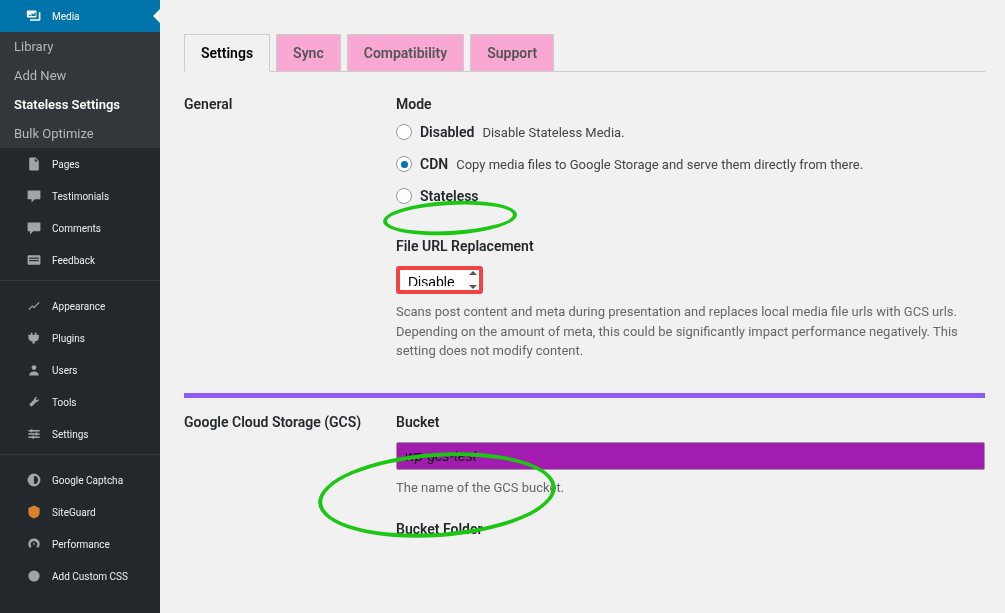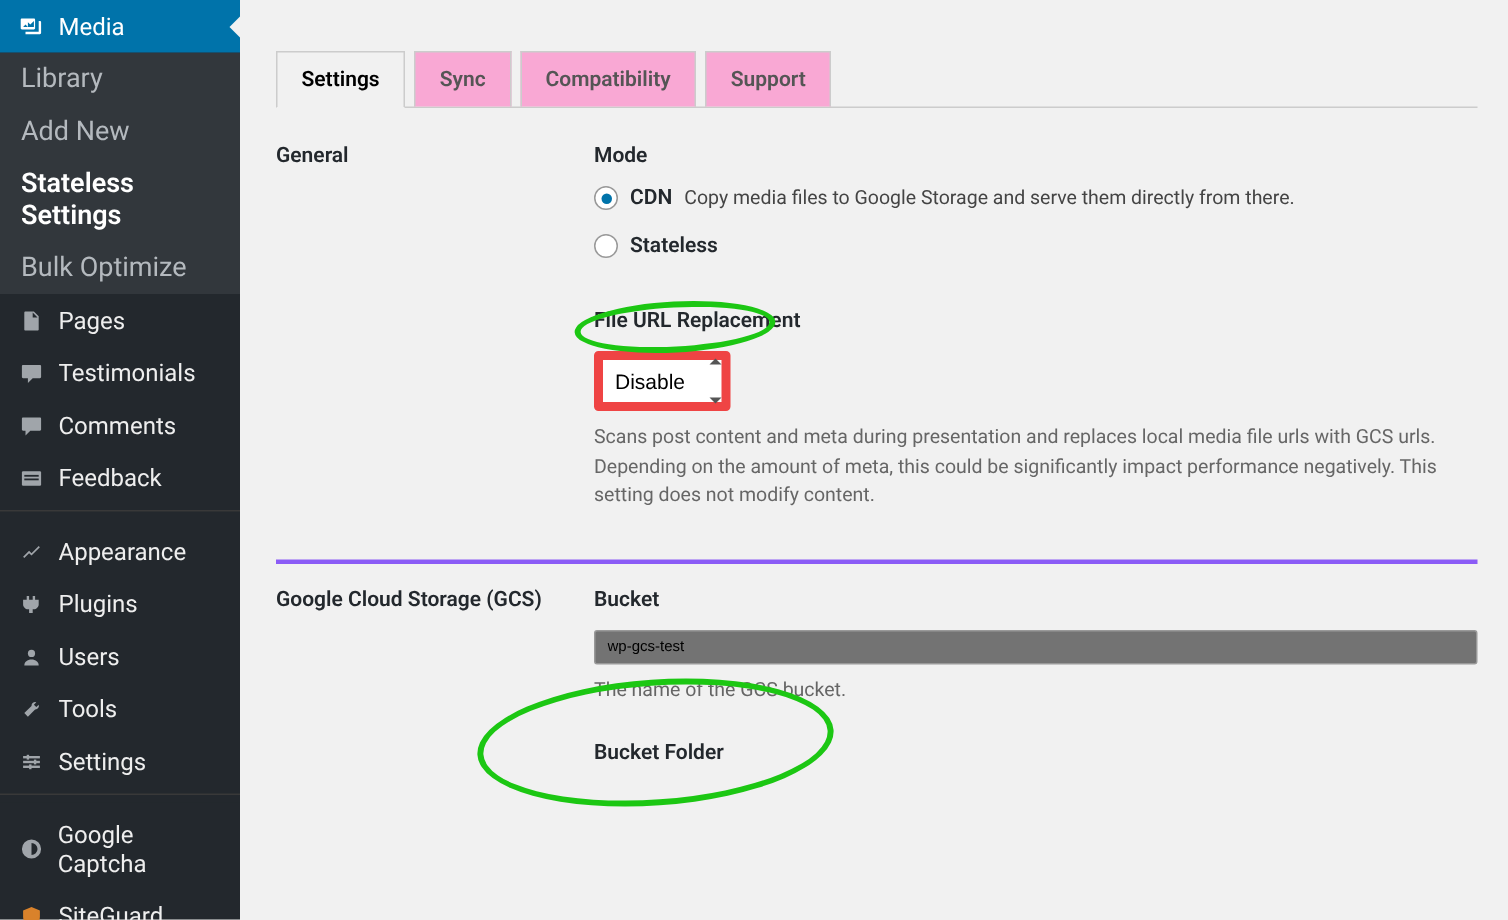--- a/index.html
+++ b/index.html
@@ -1,47 +1,47 @@
 <!DOCTYPE html>
 <html><head>
 <meta charset="utf-8">
 <style>
   * { box-sizing: border-box; margin: 0; padding: 0; }
   body { font-family: -apple-system, BlinkMacSystemFont, "Segoe UI", Roboto, sans-serif; font-size: 13px; color: #23282d; background: #f1f1f1; width:1005px; height:613px; overflow:hidden; }
   .sidebar { position:absolute; left:0; top:0; width:160px; height:613px; background:#23282d; color:#eee; }
-  .side-item { display:flex; align-items:center; padding:8px 11px; color:#eee; font-size:16px; cursor:pointer; }
+  .side-item { display:flex; align-items:center; padding:8px 24px; color:#eee; font-size:10px; cursor:pointer; }
   .side-item .icn { width:20px; display:inline-flex; align-items:center; justify-content:center; margin-right:8px; color:#a0a5aa; }
   .side-item.active { background:#0073aa; color:#fff; position:relative; }
   .side-item.active .icn { color:#fff; }
   .side-item.active .arrow { position:absolute; right:-1px; top:50%; transform:translateY(-50%); width:0; height:0; border-top:8px solid transparent; border-bottom:8px solid transparent; border-right:8px solid #f1f1f1; }
   .subitems { background:#32373c; }
-  .subitem { padding:7px 20px 7px 14px; font-size:18px; color:#b4b9be; cursor:pointer; }
+  .subitem { padding:7px 20px 7px 14px; font-size:13px; color:#b4b9be; cursor:pointer; }
   .subitem.current { color:#fff; font-weight:600; }
   .sep { height:6px; background:#23282d; border-top:1px solid #393939; margin:4px 0; }
   .content { position:absolute; left:160px; top:0; right:0; bottom:0; padding:0 20px 20px 24px; overflow:hidden; }
   .tabs { margin-top:34px; border-bottom:1px solid #ccc; display:flex; gap:0; }
   .tab { padding:10px 16px; font-size:14px; font-weight:600; color:#555; background:#f9a8d4; border:1px solid #ccc; border-bottom:none; margin-right:6px; cursor:pointer; }
   .tab.active { background:#f1f1f1; color:#000; border-bottom:1px solid #f1f1f1; margin-bottom:-1px; }
   .settings-table { margin-top:24px; }
   .srow { display:flex; border-bottom:1px solid #eee; padding:0 0 16px 0; margin-bottom:16px; }
   .srow:last-child { border-bottom:none; }
   .slabel { width:212px; font-weight:600; font-size:14px; color:#23282d; padding-top:0; }
   .sbody { flex:1; }
   .field-title { font-weight:600; font-size:14px; margin-bottom:12px; }
   .radio-line { display:flex; align-items:center; margin-bottom:16px; }
   .radio { width:16px; height:16px; border:1px solid #999; border-radius:50%; background:#fff; margin-right:8px; display:inline-flex; align-items:center; justify-content:center; flex-shrink:0; }
   .radio.checked::after { content:""; width:7px; height:7px; border-radius:50%; background:#0073aa; }
   .radio-label { font-weight:600; font-size:14px; margin-right:8px; }
   .radio-desc { font-size:13px; color:#444; }
-  select { font-size:14px; padding:4px 24px 4px 8px; border:6px solid #ef4444; border-radius:3px; background:#fff; height:40px; appearance:none; -webkit-appearance:none; }
+  select { font-size:14px; padding:4px 24px 4px 8px; border:4px solid #ef4444; border-radius:3px; background:#fff; height:28px; appearance:none; -webkit-appearance:none; }
   .select-wrap { position:relative; display:inline-block; }
   .select-wrap::after { content:""; position:absolute; right:6px; top:5px; width:0; height:0; border-left:4px solid transparent; border-right:4px solid transparent; border-bottom:4px solid #555; }
   .select-wrap::before { content:""; position:absolute; right:6px; bottom:5px; width:0; height:0; border-left:4px solid transparent; border-right:4px solid transparent; border-top:4px solid #555; }
   .desc-it { color:#666; font-size:13px; margin-top:8px; line-height:1.5; }
-  input[type=text] { width:100%; max-width:600px; border:1px solid #999; border-radius:2px; padding:5px 8px; font-size:10px; background:#737373; }
+  input[type=text] { width:100%; max-width:600px; border:1px solid #999; border-radius:2px; padding:5px 8px; font-size:14px; background:#a21caf;font-style:italic; }
   .annot { position:absolute; border:4px solid #1cc713; border-radius:50%; pointer-events:none; }
   .annot1 { left:383px; top:201px; width:134px; height:34px; transform:rotate(-3deg); }
   .annot2 { left:318px; top:453px; width:238px; height:84px; transform:rotate(-4deg); }
 </style>
 </head>
 <body>
 
 <div class="sidebar">
   <div class="side-item active">
     <span class="icn">
@@ -187,40 +187,45 @@
     <div class="tab">Support</div>
   </div>
 
   <div class="settings-table">
     <div class="srow" style="border-bottom:none;">
       <div class="slabel">General</div>
       <div class="sbody">
         <div class="field-title">Mode</div>
 
         <div class="radio-line">
+          <span class="radio"></span>
+          <span class="radio-label">Disabled</span>
+          <span class="radio-desc">Disable Stateless Media.</span>
+        </div>
+        <div class="radio-line">
           <span class="radio checked"></span>
           <span class="radio-label">CDN</span>
           <span class="radio-desc">Copy media files to Google Storage and serve them directly from there.</span>
         </div>
         <div class="radio-line">
           <span class="radio"></span>
           <span class="radio-label">Stateless</span>
         </div>
 
         <div class="field-title" style="margin-top:34px;">File URL Replacement</div>
         <div class="select-wrap">
           <select>
             <option>Disable</option>
           </select>
         </div>
         <div class="desc-it">Scans post content and meta during presentation and replaces local media file urls with GCS urls. Depending on the amount of meta, this could be significantly impact performance negatively. This setting does not modify content.</div>
       </div>
     </div>
 
-    <div style="border-top:3px solid #8b5cf6; margin-top:0; padding-top:16px;" class="srow">
+    <div style="border-top:5px solid #8b5cf6; margin-top:0; padding-top:16px;" class="srow">
       <div class="slabel">Google Cloud Storage (GCS)</div>
       <div class="sbody">
         <div class="field-title">Bucket</div>
         <input type="text" value="wp-gcs-test" style="">
         <div class="desc-it">The name of the GCS bucket.</div>
 
         <div class="field-title" style="margin-top:24px;">Bucket Folder</div>
       </div>
     </div>
   </div>

